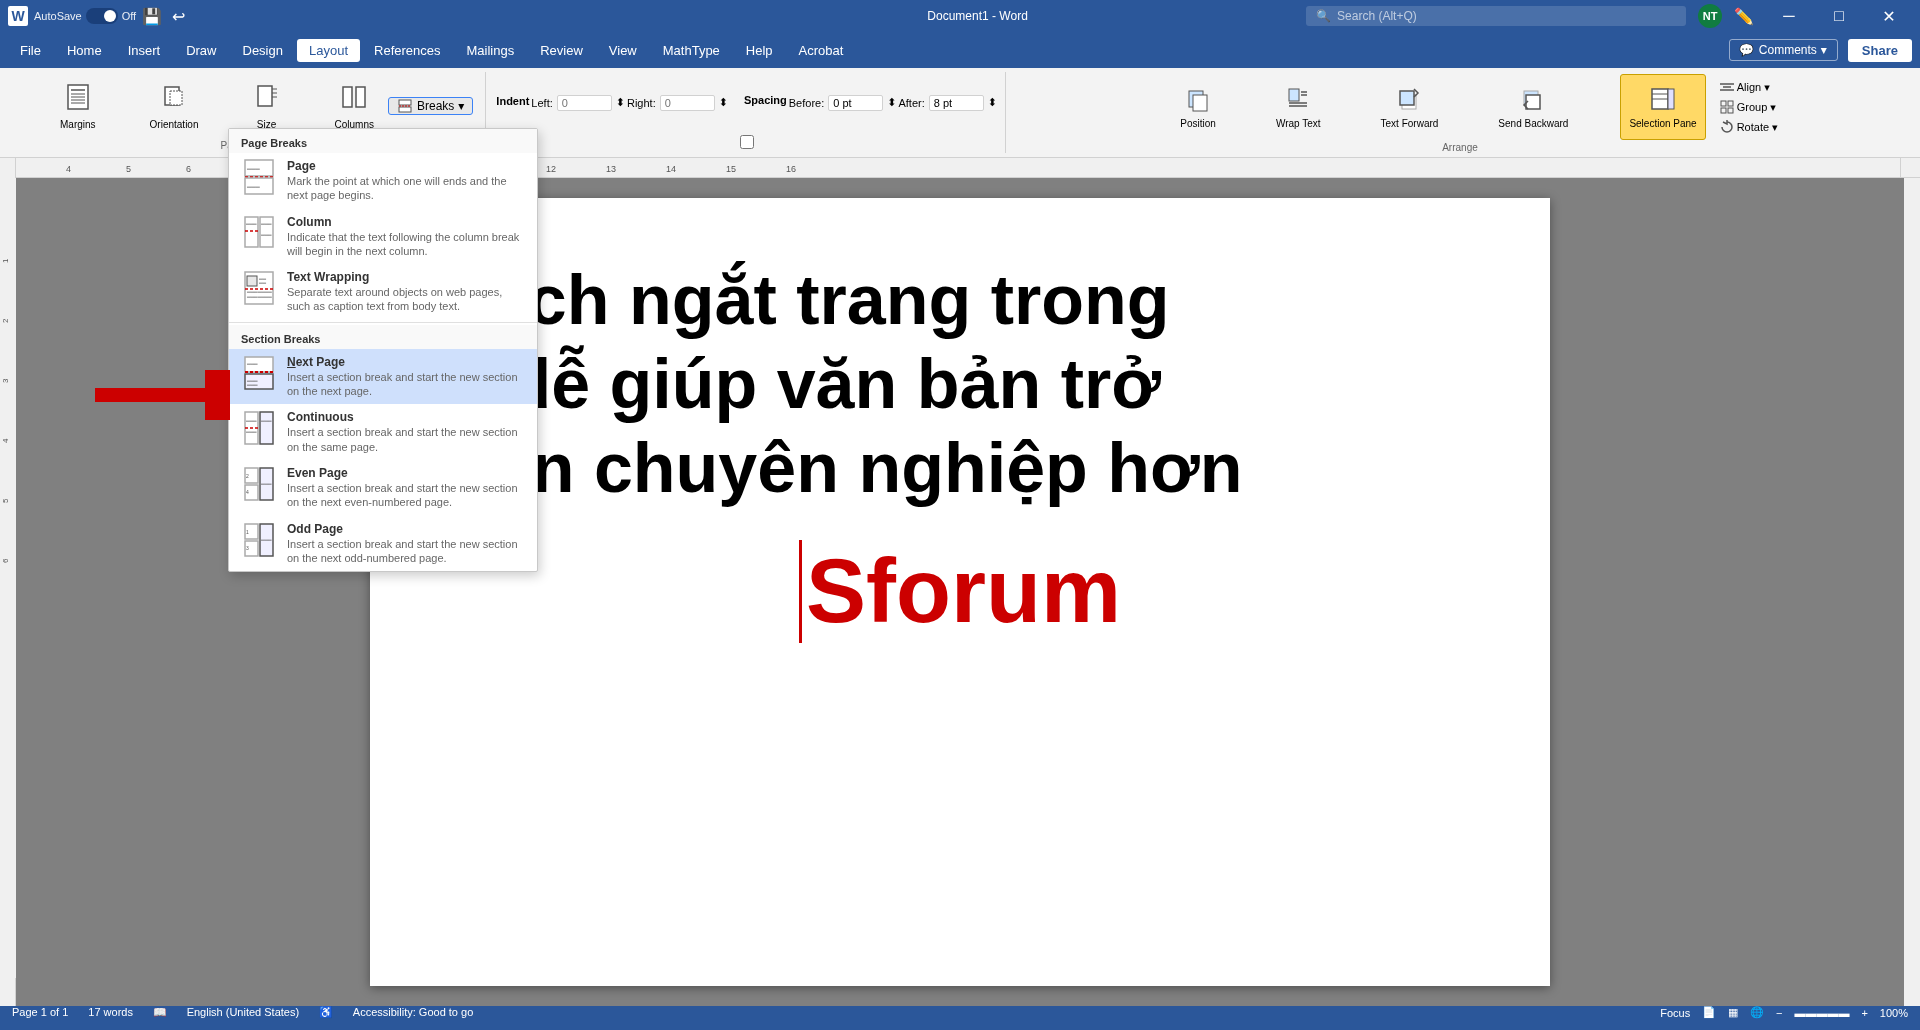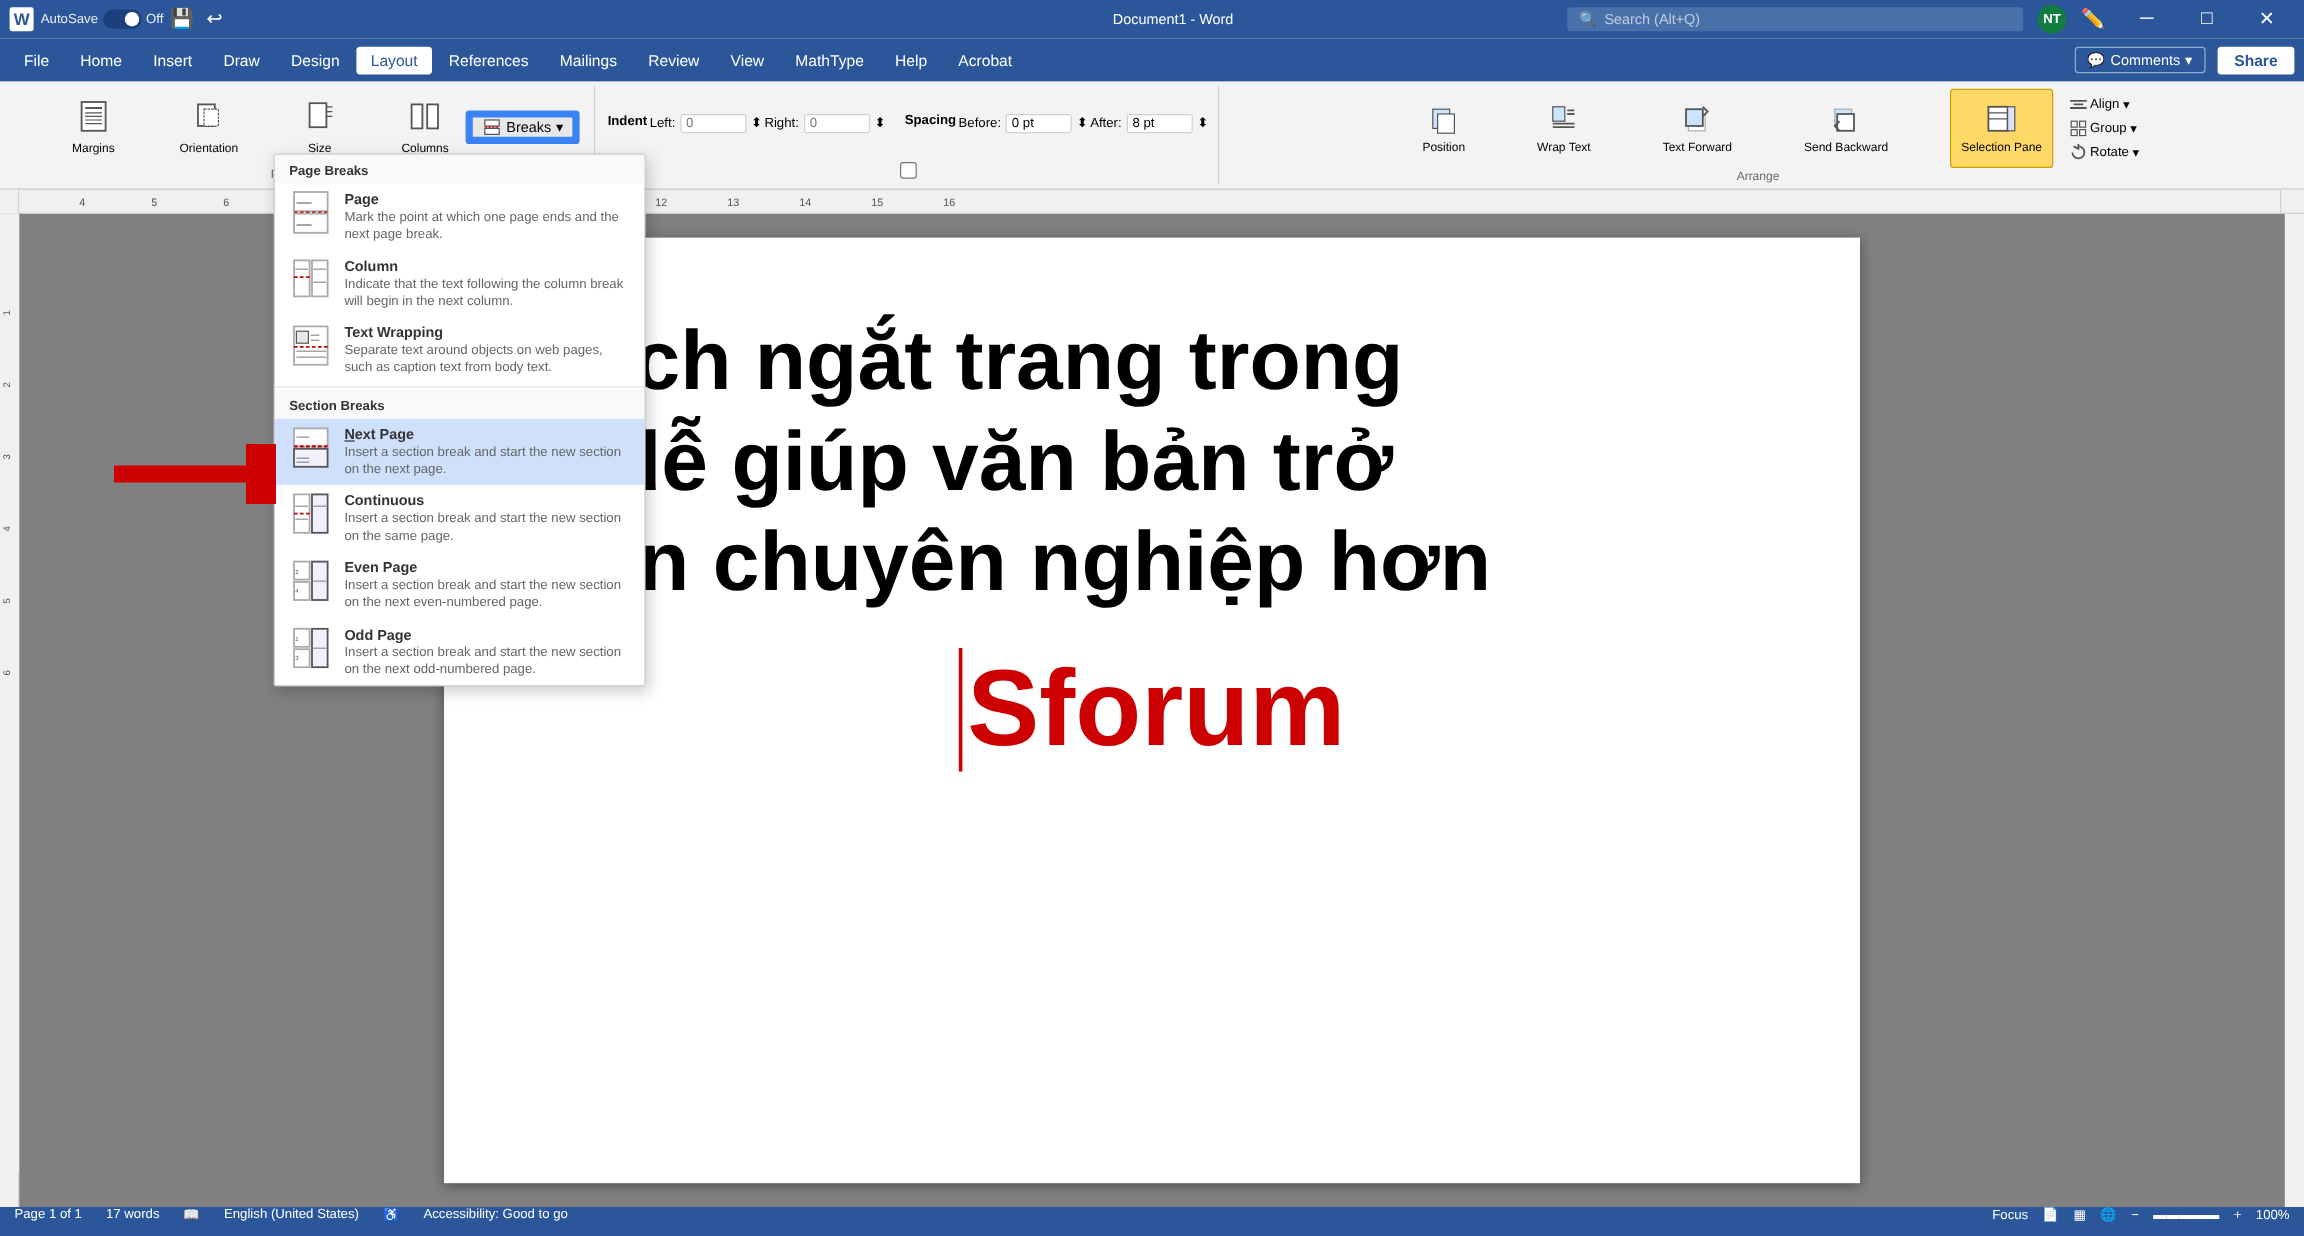--- a/index.html
+++ b/index.html
@@ -38,21 +38,21 @@
     .ribbon-group-label { font-size: 10px; color: #666; margin-top: auto; padding-top: 2px; }
     .ribbon-row { display: flex; align-items: center; gap: 2px; flex: 1; }
 
     .btn-large { display: flex; flex-direction: column; align-items: center; justify-content: center; padding: 4px 8px; cursor: pointer; border-radius: 3px; gap: 2px; min-width: 44px; margin-left: 36px; }
     .btn-large .icon { font-size: 22px; }
     .btn-large .label { font-size: 10px; text-align: center; }
 
     .btn-small { display: flex; align-items: center; gap: 3px; padding: 2px 6px; cursor: pointer; border-radius: 3px; font-size: 11px; }
 
     .breaks-btn {
-      display: flex; align-items: center; gap: 4px; padding: 0 8px; cursor: pointer; border-radius: 3px; font-size: 12px; background: #e8e8e8; border: 6px solid #3b82f6; font-weight: 500;
+      display: flex; align-items: center; gap: 4px; padding: 0 8px; cursor: pointer; border-radius: 3px; font-size: 12px; background: #e8e8e8; border: 1px solid #3b82f6; font-weight: 500;
     }
 
     
     .dropdown-overlay {
       position: absolute; top: 128px; left: 228px; width: 310px; background: white; border: 1px solid #c8c8c8; box-shadow: 2px 4px 12px rgba(0,0,0,0.2); z-index: 100; border-radius: 2px;
     }
     .dropdown-section-header { font-size: 11px; font-weight: bold; color: #333; padding: 8px 12px 4px; background: #f9f9f9; }
     .dropdown-item { display: flex; align-items: flex-start; gap: 10px; padding: 6px 12px; cursor: pointer; }
     .dropdown-item.active { background: #cfe0fc; }
     .dropdown-item-icon { width: 36px; height: 36px; flex-shrink: 0; display: flex; align-items: center; justify-content: center; }
@@ -386,21 +386,21 @@
       <svg width="32" height="36" viewBox="0 0 32 36">
         <rect x="2" y="1" width="28" height="16" fill="white" stroke="#aaa" stroke-width="1.5"></rect>
         <line x1="2" y1="18" x2="30" y2="18" stroke="#c00" stroke-width="1.5" stroke-dasharray="3,2"></line>
         <rect x="2" y="19" width="28" height="16" fill="white" stroke="#aaa" stroke-width="1.5"></rect>
         <text x="4" y="12" font-size="6" fill="#555">═══</text>
         <text x="4" y="30" font-size="6" fill="#555">═══</text>
       </svg>
     </div>
     <div class="dropdown-item-text">
       <div class="title">Page</div>
-      <div class="desc">Mark the point at which one page ends and the next page break.</div>
+      <div class="desc">Mark the point at which one will ends and the next page begins.</div>
     </div>
   </div>
 
   <div class="dropdown-item">
     <div class="dropdown-item-icon">
       <svg width="32" height="36" viewBox="0 0 32 36">
         <rect x="2" y="2" width="13" height="30" fill="white" stroke="#aaa" stroke-width="1.5"></rect>
         <rect x="17" y="2" width="13" height="30" fill="white" stroke="#aaa" stroke-width="1.5"></rect>
         <line x1="2" y1="16" x2="15" y2="16" stroke="#c00" stroke-width="1.5" stroke-dasharray="3,2"></line>
         <text x="3" y="11" font-size="5" fill="#555">═══</text>

